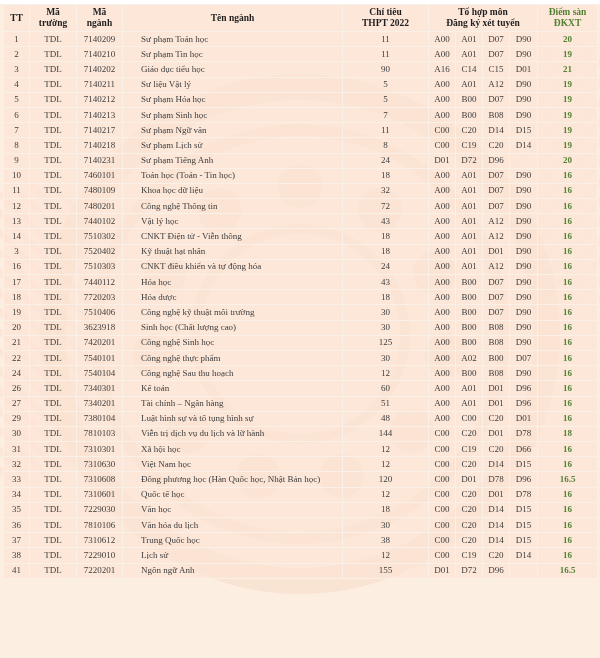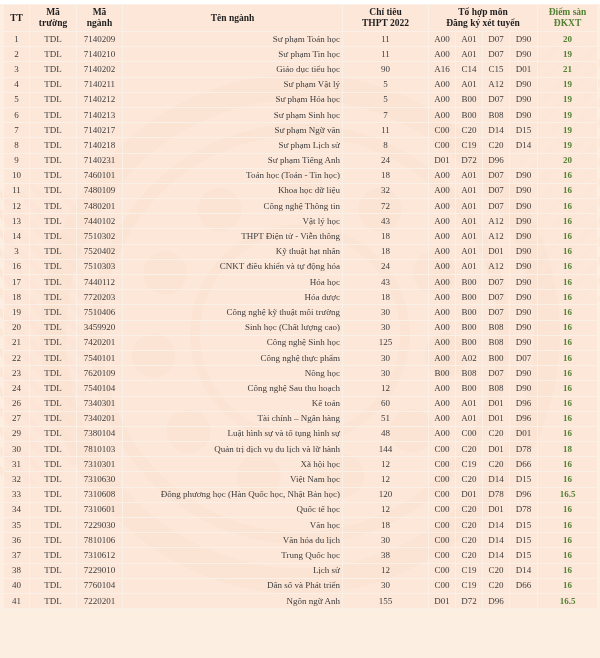--- a/index.html
+++ b/index.html
@@ -52,21 +52,21 @@
   }
   thead th.green{color:#548235;}
   td{
     height:14.2px;
     font-size:9px;
     color:#3d3d3d;
     text-align:center;
     vertical-align:middle;
     line-height:1;
   }
-  td.c-ten{text-align:right;padding-left:2px;}
+  td.c-ten{text-align:left;padding-left:18px;}
   td.c-diem{color:#548235;font-weight:bold;}
 </style>
 </head>
 <body>
 
 <div class="sheet">
   <div class="watermark">
     <div class="wm-ring wm-r1"></div>
     <div class="wm-ring wm-r2"></div>
     <div class="wm-ring wm-r3"></div>
@@ -138,21 +138,21 @@
           <td class="c-code">A16</td>
           <td class="c-code">C14</td>
           <td class="c-code">C15</td>
           <td class="c-code">D01</td>
           <td class="c-diem">21</td>
         </tr>
         <tr>
           <td class="c-tt">4</td>
           <td class="c-truong">TDL</td>
           <td class="c-nganh">7140211</td>
-          <td class="c-ten">Sư phạm Vật lý</td>
+          <td class="c-ten">Sư liệu Vật lý</td>
           <td class="c-chitieu">5</td>
           <td class="c-code">A00</td>
           <td class="c-code">A01</td>
           <td class="c-code">A12</td>
           <td class="c-code">D90</td>
           <td class="c-diem">19</td>
         </tr>
         <tr>
           <td class="c-tt">5</td>
           <td class="c-truong">TDL</td>
@@ -258,21 +258,21 @@
           <td class="c-code">A00</td>
           <td class="c-code">A01</td>
           <td class="c-code">A12</td>
           <td class="c-code">D90</td>
           <td class="c-diem">16</td>
         </tr>
         <tr>
           <td class="c-tt">14</td>
           <td class="c-truong">TDL</td>
           <td class="c-nganh">7510302</td>
-          <td class="c-ten">THPT Điện tử - Viễn thông</td>
+          <td class="c-ten">CNKT Điện tử - Viễn thông</td>
           <td class="c-chitieu">18</td>
           <td class="c-code">A00</td>
           <td class="c-code">A01</td>
           <td class="c-code">A12</td>
           <td class="c-code">D90</td>
           <td class="c-diem">16</td>
         </tr>
         <tr>
           <td class="c-tt">3</td>
           <td class="c-truong">TDL</td>
@@ -329,21 +329,21 @@
           <td class="c-chitieu">30</td>
           <td class="c-code">A00</td>
           <td class="c-code">B00</td>
           <td class="c-code">D07</td>
           <td class="c-code">D90</td>
           <td class="c-diem">16</td>
         </tr>
         <tr>
           <td class="c-tt">20</td>
           <td class="c-truong">TDL</td>
-          <td class="c-nganh">3459920</td>
+          <td class="c-nganh">3623918</td>
           <td class="c-ten">Sinh học (Chất lượng cao)</td>
           <td class="c-chitieu">30</td>
           <td class="c-code">A00</td>
           <td class="c-code">B00</td>
           <td class="c-code">B08</td>
           <td class="c-code">D90</td>
           <td class="c-diem">16</td>
         </tr>
         <tr>
           <td class="c-tt">21</td>
@@ -363,32 +363,20 @@
           <td class="c-nganh">7540101</td>
           <td class="c-ten">Công nghệ thực phẩm</td>
           <td class="c-chitieu">30</td>
           <td class="c-code">A00</td>
           <td class="c-code">A02</td>
           <td class="c-code">B00</td>
           <td class="c-code">D07</td>
           <td class="c-diem">16</td>
         </tr>
         <tr>
-          <td class="c-tt">23</td>
-          <td class="c-truong">TDL</td>
-          <td class="c-nganh">7620109</td>
-          <td class="c-ten">Nông học</td>
-          <td class="c-chitieu">30</td>
-          <td class="c-code">B00</td>
-          <td class="c-code">B08</td>
-          <td class="c-code">D07</td>
-          <td class="c-code">D90</td>
-          <td class="c-diem">16</td>
-        </tr>
-        <tr>
           <td class="c-tt">24</td>
           <td class="c-truong">TDL</td>
           <td class="c-nganh">7540104</td>
           <td class="c-ten">Công nghệ Sau thu hoạch</td>
           <td class="c-chitieu">12</td>
           <td class="c-code">A00</td>
           <td class="c-code">B00</td>
           <td class="c-code">B08</td>
           <td class="c-code">D90</td>
           <td class="c-diem">16</td>
@@ -426,21 +414,21 @@
           <td class="c-code">A00</td>
           <td class="c-code">C00</td>
           <td class="c-code">C20</td>
           <td class="c-code">D01</td>
           <td class="c-diem">16</td>
         </tr>
         <tr>
           <td class="c-tt">30</td>
           <td class="c-truong">TDL</td>
           <td class="c-nganh">7810103</td>
-          <td class="c-ten">Quản trị dịch vụ du lịch và lữ hành</td>
+          <td class="c-ten">Viễn trị dịch vụ du lịch và lữ hành</td>
           <td class="c-chitieu">144</td>
           <td class="c-code">C00</td>
           <td class="c-code">C20</td>
           <td class="c-code">D01</td>
           <td class="c-code">D78</td>
           <td class="c-diem">18</td>
         </tr>
         <tr>
           <td class="c-tt">31</td>
           <td class="c-truong">TDL</td>
@@ -528,32 +516,20 @@
         <tr>
           <td class="c-tt">38</td>
           <td class="c-truong">TDL</td>
           <td class="c-nganh">7229010</td>
           <td class="c-ten">Lịch sử</td>
           <td class="c-chitieu">12</td>
           <td class="c-code">C00</td>
           <td class="c-code">C19</td>
           <td class="c-code">C20</td>
           <td class="c-code">D14</td>
-          <td class="c-diem">16</td>
-        </tr>
-        <tr>
-          <td class="c-tt">40</td>
-          <td class="c-truong">TDL</td>
-          <td class="c-nganh">7760104</td>
-          <td class="c-ten">Dân số và Phát triển</td>
-          <td class="c-chitieu">30</td>
-          <td class="c-code">C00</td>
-          <td class="c-code">C19</td>
-          <td class="c-code">C20</td>
-          <td class="c-code">D66</td>
           <td class="c-diem">16</td>
         </tr>
         <tr>
           <td class="c-tt">41</td>
           <td class="c-truong">TDL</td>
           <td class="c-nganh">7220201</td>
           <td class="c-ten">Ngôn ngữ Anh</td>
           <td class="c-chitieu">155</td>
           <td class="c-code">D01</td>
           <td class="c-code">D72</td>

